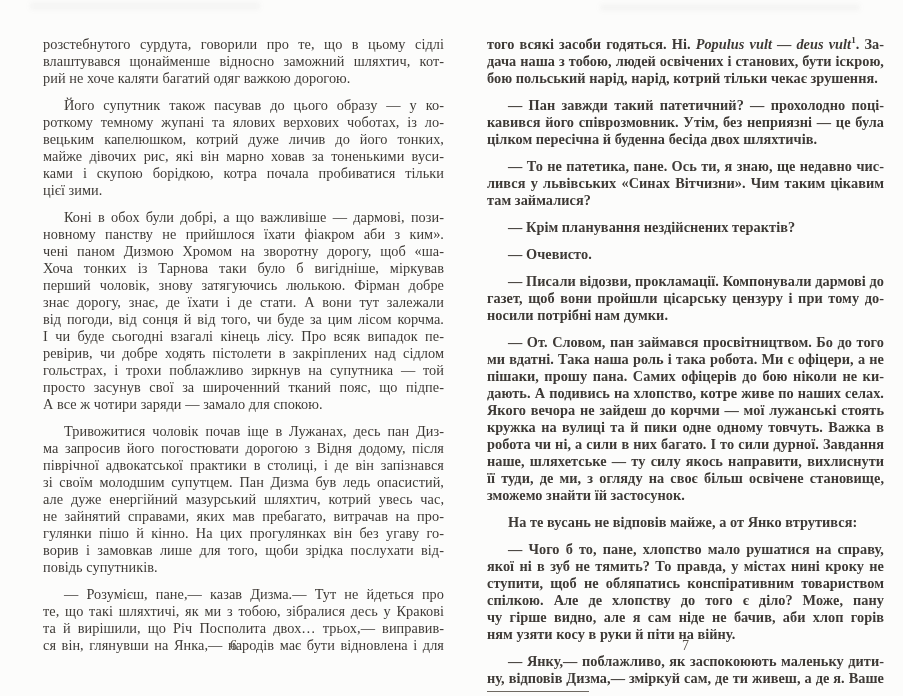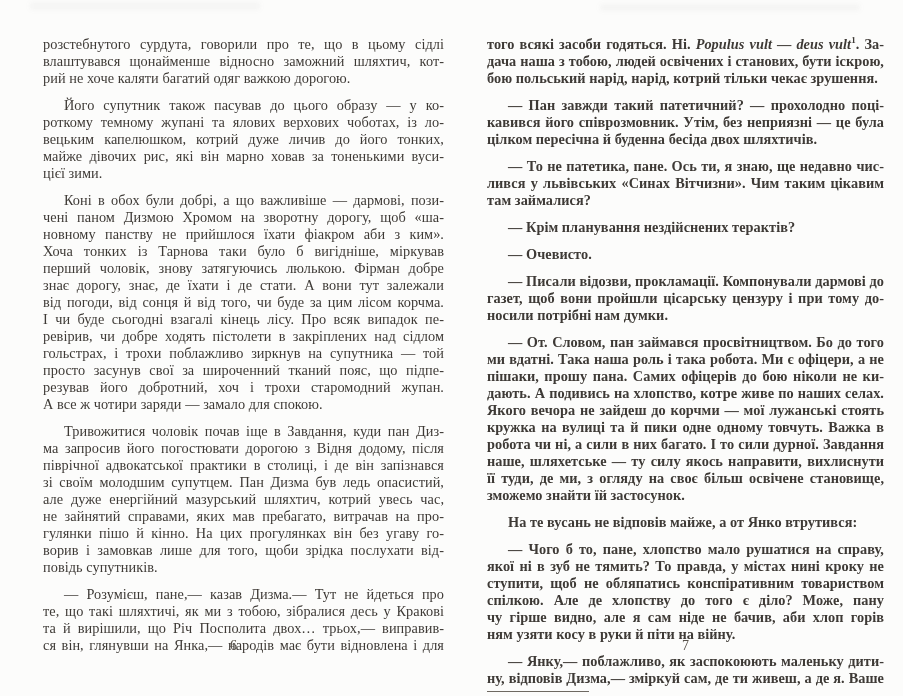--- a/index.html
+++ b/index.html
@@ -81,35 +81,35 @@
 
   <div class="page page-left">
     <div class="text-block">
         <div class="line">розстебнутого сурдута, говорили про те, що в цьому сідлі</div>
         <div class="line">влаштувався щонайменше відносно заможний шляхтич, кот-</div>
         <div class="line end">рий не хоче каляти багатий одяг важкою дорогою.</div>
         <div class="line indent">Його супутник також пасував до цього образу — у ко-</div>
         <div class="line">роткому темному жупані та ялових верхових чоботах, із ло-</div>
         <div class="line">вецьким капелюшком, котрий дуже личив до його тонких,</div>
         <div class="line">майже дівочих рис, які він марно ховав за тоненькими вуси-</div>
+        <div class="line">ками і скупою борідкою, котра почала пробиватися тільки</div>
         <div class="line end">цієї зими.</div>
         <div class="line indent">Коні в обох були добрі, а що важливіше — дармові, пози-</div>
+        <div class="line">новному панству не прийшлося їхати фіакром аби з ким».</div>
         <div class="line">чені паном Дизмою Хромом на зворотну дорогу, щоб «ша-</div>
-        <div class="line">новному панству не прийшлося їхати фіакром аби з ким».</div>
         <div class="line">Хоча тонких із Тарнова таки було б вигідніше, міркував</div>
         <div class="line">перший чоловік, знову затягуючись люлькою. Фірман добре</div>
         <div class="line">знає дорогу, знає, де їхати і де стати. А вони тут залежали</div>
         <div class="line">від погоди, від сонця й від того, чи буде за цим лісом корчма.</div>
         <div class="line">І чи буде сьогодні взагалі кінець лісу. Про всяк випадок пе-</div>
         <div class="line">ревірив, чи добре ходять пістолети в закріплених над сідлом</div>
         <div class="line">гольстрах, і трохи поблажливо зиркнув на супутника — той</div>
         <div class="line">просто засунув свої за широченний тканий пояс, що підпе-</div>
-        <div class="line">резував його добротний, хоч і трохи старомодний жупан.</div>
         <div class="line end">А все ж чотири заряди — замало для спокою.</div>
-        <div class="line indent">Тривожитися чоловік почав іще в Завдання, куди пан Диз-</div>
+        <div class="line indent">Тривожитися чоловік почав іще в Лужанах, десь пан Диз-</div>
         <div class="line">ма запросив його погостювати дорогою з Відня додому, після</div>
         <div class="line">піврічної адвокатської практики в столиці, і де він запізнався</div>
         <div class="line">зі своїм молодшим супутцем. Пан Дизма був ледь опасистий,</div>
         <div class="line">але дуже енергійний мазурський шляхтич, котрий увесь час,</div>
         <div class="line">не зайнятий справами, яких мав пребагато, витрачав на про-</div>
         <div class="line">гулянки пішо й кінно. На цих прогулянках він без угаву го-</div>
         <div class="line">ворив і замовкав лише для того, щоби зрідка послухати від-</div>
         <div class="line end">повідь супутників.</div>
         <div class="line indent">— Розумієш, пане,— казав Дизма.— Тут не йдеться про</div>
         <div class="line">те, що такі шляхтичі, як ми з тобою, зібралися десь у Кракові</div>

